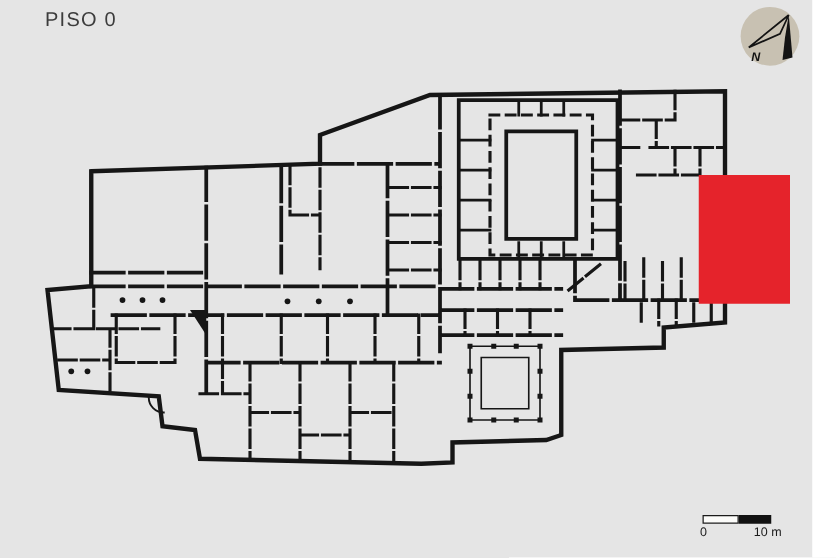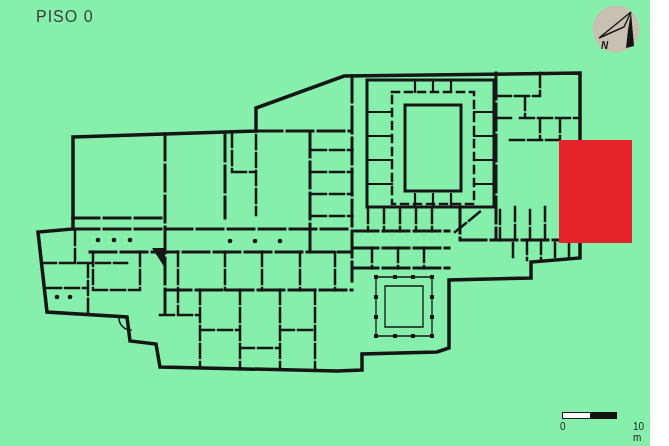--- a/index.html
+++ b/index.html
@@ -1,30 +1,30 @@
 <!DOCTYPE html>
 <html><head>
 <meta charset="utf-8">
 <style>
   html,body{margin:0;padding:0;}
   body{font-family:"Liberation Sans",sans-serif;background:#ffffff;}
   .stage{position:relative;width:669px;height:446px;background:#ffffff;overflow:hidden;}
-  .canvas{position:absolute;left:0;top:0;width:650px;height:446px;background:#86efac;}
+  .canvas{position:absolute;left:0;top:0;width:650px;height:446px;background:#e5e5e5;}
   .right-margin{position:absolute;left:650px;top:0;width:19px;height:446px;background:#ffffff;}
   .page-title{position:absolute;left:36px;top:8px;font-size:16px;font-weight:500;
               letter-spacing:1px;color:#3c3c3c;}
   .plan-svg{position:absolute;left:0;top:0;}
   .compass{position:absolute;left:588px;top:2px;}
   .scalebar{position:absolute;left:560px;top:410px;width:90px;height:30px;}
   .scalebar .bar{position:absolute;left:2px;top:2px;display:flex;align-items:flex-end;}
   .scalebar .seg-white{width:27px;height:5px;background:#fbfbf9;border:1px solid #1a1a1a;}
   .scalebar .seg-black{width:26px;height:7px;background:#111;}
   .scalebar .lbl{position:absolute;top:11px;font-size:10px;color:#1c1c1c;}
   .scalebar .lbl-0{left:0px;}
-  .scalebar .lbl-10{left:43px;margin-left:30px;}
+  .scalebar .lbl-10{left:43px;}
 </style>
 </head>
 <body>
 
 <div class="stage">
   <div class="canvas">
 
     <div class="page-title">PISO 0</div>
 
     <svg class="plan-svg" width="650" height="446" viewBox="0 0 650 446">

